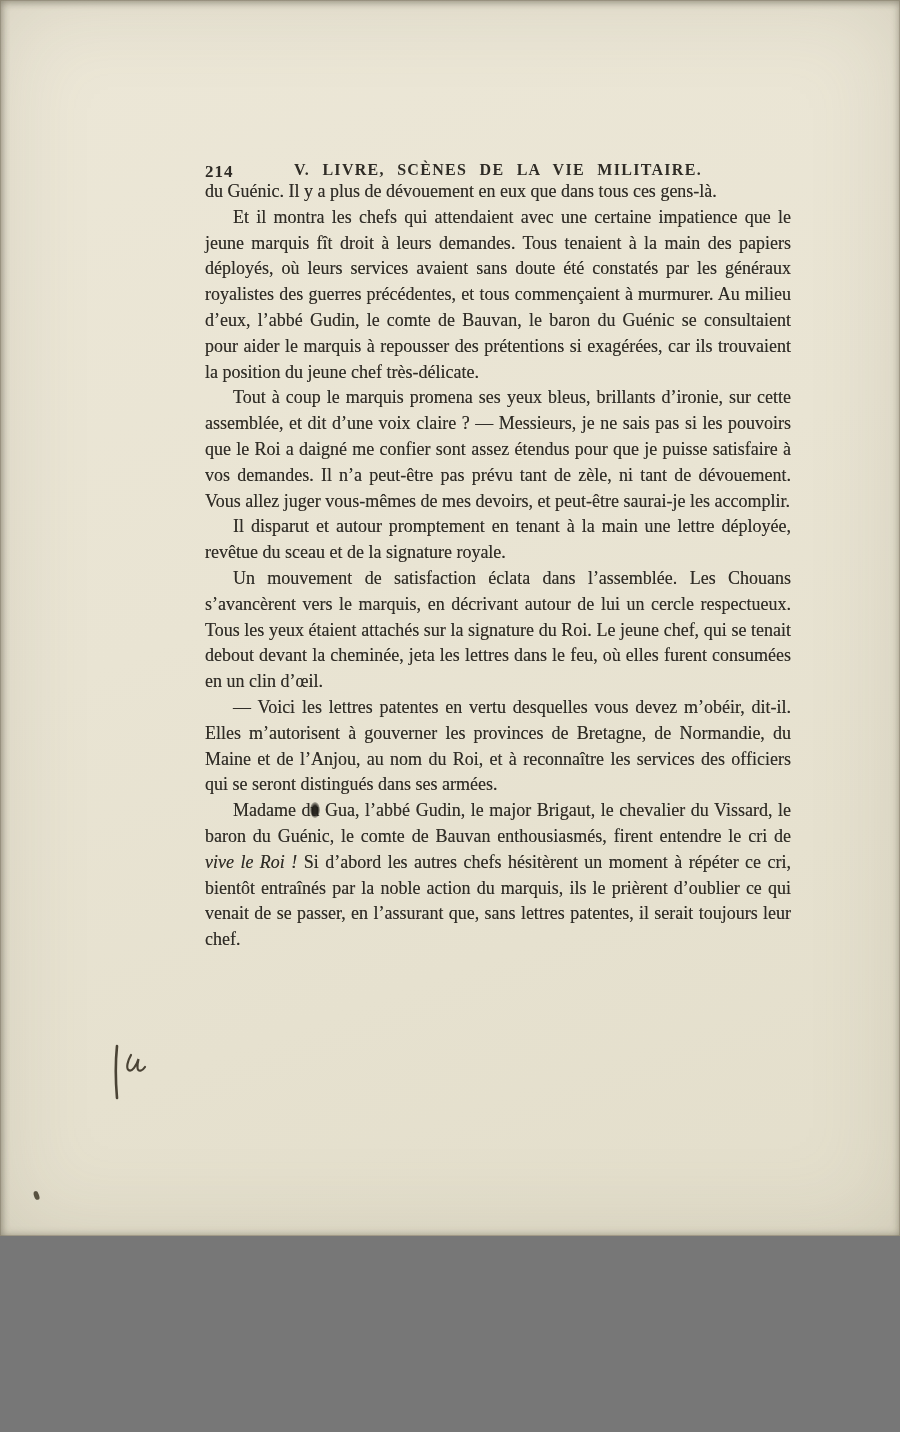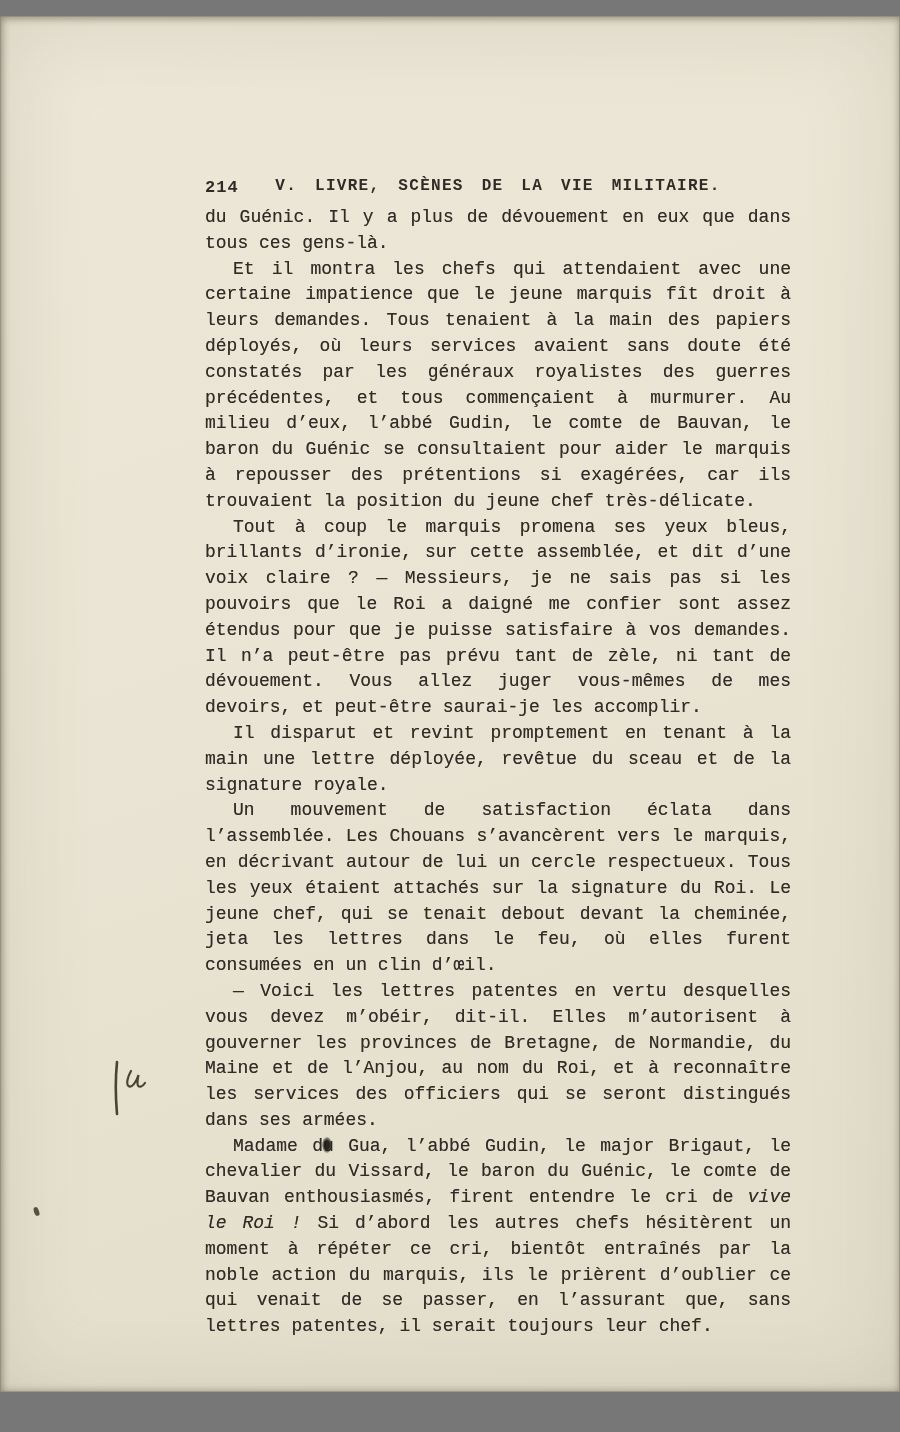--- a/index.html
+++ b/index.html
@@ -4,25 +4,25 @@
 <style>
   :root{
     --paper:#e9e4d3;
     --ink:#2f2c26;
     --annotation:#4a4335;
   }
   *{box-sizing:border-box;}
   html,body{margin:0;padding:0;background:#777;}
   .scan{
     position:relative;
-    width:900px;height:1376px;
-    margin:16px auto;
+    width:900px;height:1236px;
+    margin:0 auto;
     background:linear-gradient(160deg,#ece7d7 0%,var(--paper) 45%,#e3decb 100%);
     overflow:hidden;
-    font-family:Liberation Mono, monospace;
+    font-family:Liberation Serif, serif;
     color:var(--ink);
   }
   
   .scan::before{
     content:"";position:absolute;inset:0;pointer-events:none;z-index:5;
     box-shadow:
       inset 0 0 10px rgba(105,98,80,.45),
       inset 0 0 90px rgba(118,110,88,.18),
       inset 0 4px 6px rgba(100,94,78,.25),
       inset 4px 0 6px rgba(100,94,78,.2);
@@ -40,21 +40,21 @@
     font-size:17px;font-weight:700;letter-spacing:1px;
   }
   .running-title{
     display:block;text-align:center;
     font-size:16px;font-weight:700;
     letter-spacing:1.3px;word-spacing:7px;
     white-space:nowrap;
   }
 
   .text-block{
-    position:absolute;top:189px;left:205px;width:586px;
+    position:absolute;top:179px;left:205px;width:586px;
     font-size:18px;line-height:25.8px;
     text-align:justify;
     hyphens:auto;-webkit-hyphens:auto;
     text-shadow:0 0 .4px rgba(47,44,38,.55);
   }
   .para{margin:0;}
   .para.indent{text-indent:28px;}
   .italic{font-style:italic;}
 
   
@@ -86,21 +86,21 @@
 
   <div class="page-header">
     <span class="page-num">214</span>
     <span class="running-title">V. LIVRE, SCÈNES DE LA VIE MILITAIRE.</span>
   </div>
 
   <div class="text-block">
       <p class="para"><span>du Guénic. Il y a plus de dévouement en eux que dans tous ces gens-là.</span></p>
       <p class="para indent"><span>Et il montra les chefs qui attendaient avec une certaine impatience que le jeune marquis fît droit à leurs demandes. Tous tenaient à la main des papiers déployés, où leurs services avaient sans doute été constatés par les généraux royalistes des guerres précédentes, et tous commençaient à murmurer. Au milieu d’eux, l’abbé Gudin, le comte de Bauvan, le baron du Guénic se consultaient pour aider le marquis à repousser des prétentions si exagérées, car ils trouvaient la position du jeune chef très-délicate.</span></p>
       <p class="para indent"><span>Tout à coup le marquis promena ses yeux bleus, brillants d’ironie, sur cette assemblée, et dit d’une voix claire ? — Messieurs, je ne sais pas si les pouvoirs que le Roi a daigné me confier sont assez étendus pour que je puisse satisfaire à vos demandes. Il n’a peut-être pas prévu tant de zèle, ni tant de dévouement. Vous allez juger vous-mêmes de mes devoirs, et peut-être saurai-je les accomplir.</span></p>
-      <p class="para indent"><span>Il disparut et revint promptement en tenant à la main une lettre déployée, revêtue du sceau et de la signature royale.</span></p>
+      <p class="para indent"><span>Il disparut et autour promptement en tenant à la main une lettre déployée, revêtue du sceau et de la signature royale.</span></p>
       <p class="para indent"><span>Un mouvement de satisfaction éclata dans l’assemblée. Les Chouans s’avancèrent vers le marquis, en décrivant autour de lui un cercle respectueux. Tous les yeux étaient attachés sur la signature du Roi. Le jeune chef, qui se tenait debout devant la cheminée, jeta les lettres dans le feu, où elles furent consumées en un clin d’œil.</span></p>
       <p class="para indent"><span>— Voici les lettres patentes en vertu desquelles vous devez m’obéir, dit-il. Elles m’autorisent à gouverner les provinces de Bretagne, de Normandie, du Maine et de l’Anjou, au nom du Roi, et à reconnaître les services des officiers qui se seront distingués dans ses armées.</span></p>
       <p class="para indent"><span>Madame </span><span class="blot">du</span><span> Gua, l’abbé Gudin, le major Brigaut, le chevalier du Vissard, le baron du Guénic, le comte de Bauvan enthousiasmés, firent entendre le cri de </span><span class="italic">vive le Roi !</span><span> Si d’abord les autres chefs hésitèrent un moment à répéter ce cri, bientôt entraînés par la noble action du marquis, ils le prièrent d’oublier ce qui venait de se passer, en l’assurant que, sans lettres patentes, il serait toujours leur chef.</span></p>
     </div>
 
   <svg class="margin-mark" width="52" height="60" viewBox="0 0 52 60" aria-hidden="true">
     <path d="M13,3 C11.5,18 11.5,38 13,55" fill="none" stroke="#4a4335" stroke-width="2.6" stroke-linecap="round"></path>
     <path d="M27,12 c-3.5,6 -5,13 -2.5,15 c3.5,2.5 8,-4.5 10,-11 c-1.5,6.5 -2,13 2.5,11.5 c1.5,-0.5 3,-2 4,-3.5" fill="none" stroke="#4a4335" stroke-width="2.2" stroke-linecap="round"></path>
   </svg>
 

